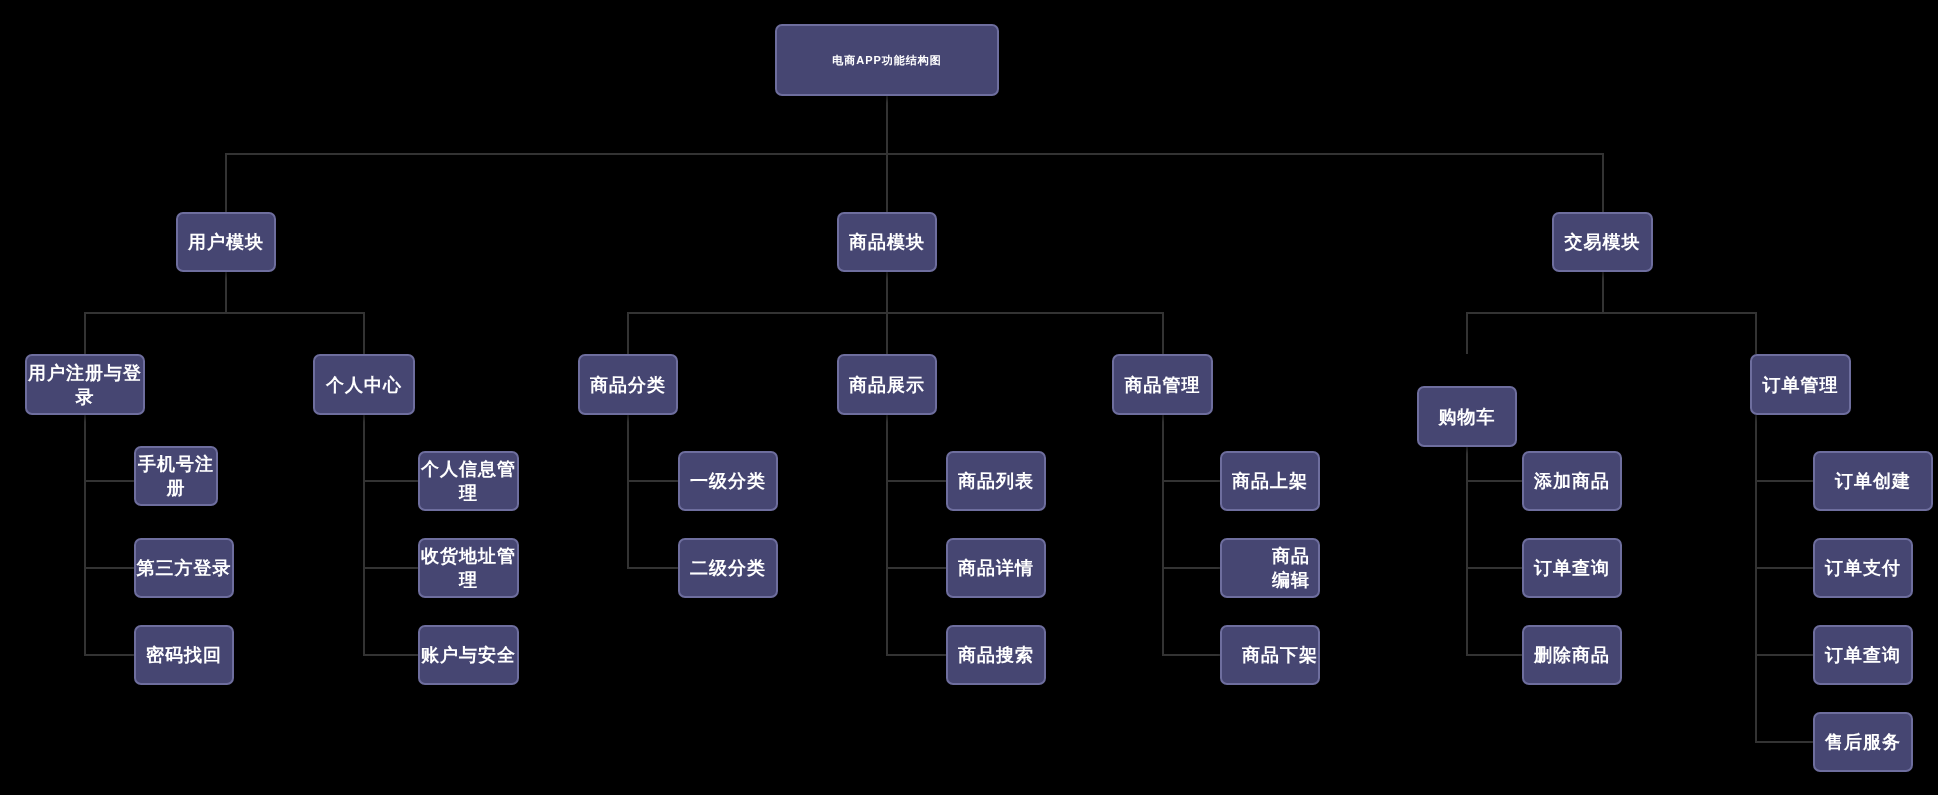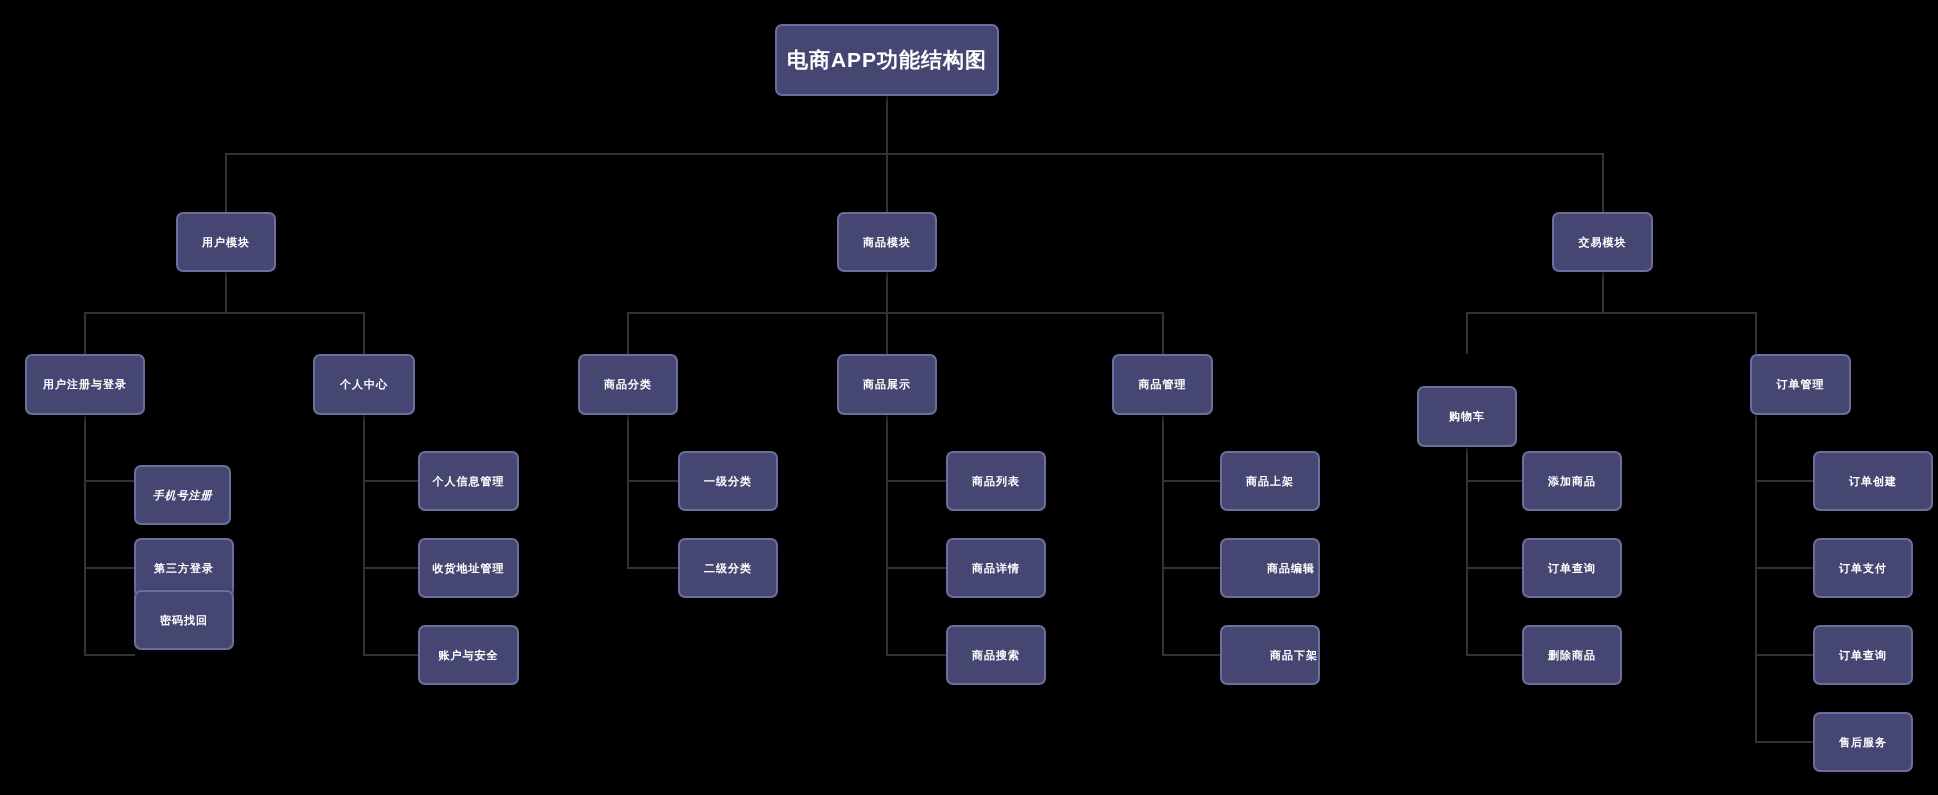--- a/index.html
+++ b/index.html
@@ -19,28 +19,28 @@
     position: absolute;
     box-sizing: border-box;
     background: #464672;
     border: 2px solid #6e6e9e;
     border-radius: 7px;
     color: #ffffff;
     display: flex;
     align-items: center;
     justify-content: center;
     text-align: center;
-    font-size: 11px;
+    font-size: 18px;
     font-weight: 600;
     letter-spacing: 1px;
     box-shadow: 2px 3px 5px rgba(0,0,0,0.65);
     cursor: default;
   }
   .node.root-node {
-    font-size: 21px;
+    font-size: 11px;
   }
   .edge {
     position: absolute;
     background: #333333;
   }
 </style>
 </head>
 <body>
 
 <div class="canvas">
@@ -95,27 +95,27 @@
   <div id="nodes-layer">
       <div class="node root-node" style="left: 775px; top: 24px; width: 224px; height: 72px;">
         <span>电商APP功能结构图</span>
       </div>
       <div class="node" style="left: 176px; top: 212px; width: 100px; height: 60px;">
         <span>用户模块</span>
       </div>
       <div class="node" style="left: 25px; top: 354px; width: 120px; height: 61px;">
         <span>用户注册与登录</span>
       </div>
-      <div class="node" style="left: 134px; top: 465px; width: 97px; height: 60px; font-style: italic;">
+      <div class="node" style="left: 134px; top: 446px; width: 84px; height: 60px;">
         <span>手机号注册</span>
       </div>
       <div class="node" style="left: 134px; top: 538px; width: 100px; height: 60px;">
         <span>第三方登录</span>
       </div>
-      <div class="node" style="left: 134px; top: 590px; width: 100px; height: 60px;">
+      <div class="node" style="left: 134px; top: 625px; width: 100px; height: 60px;">
         <span>密码找回</span>
       </div>
       <div class="node" style="left: 313px; top: 354px; width: 102px; height: 61px;">
         <span>个人中心</span>
       </div>
       <div class="node" style="left: 418px; top: 451px; width: 101px; height: 60px;">
         <span>个人信息管理</span>
       </div>
       <div class="node" style="left: 418px; top: 538px; width: 101px; height: 60px;">
         <span>收货地址管理</span>

